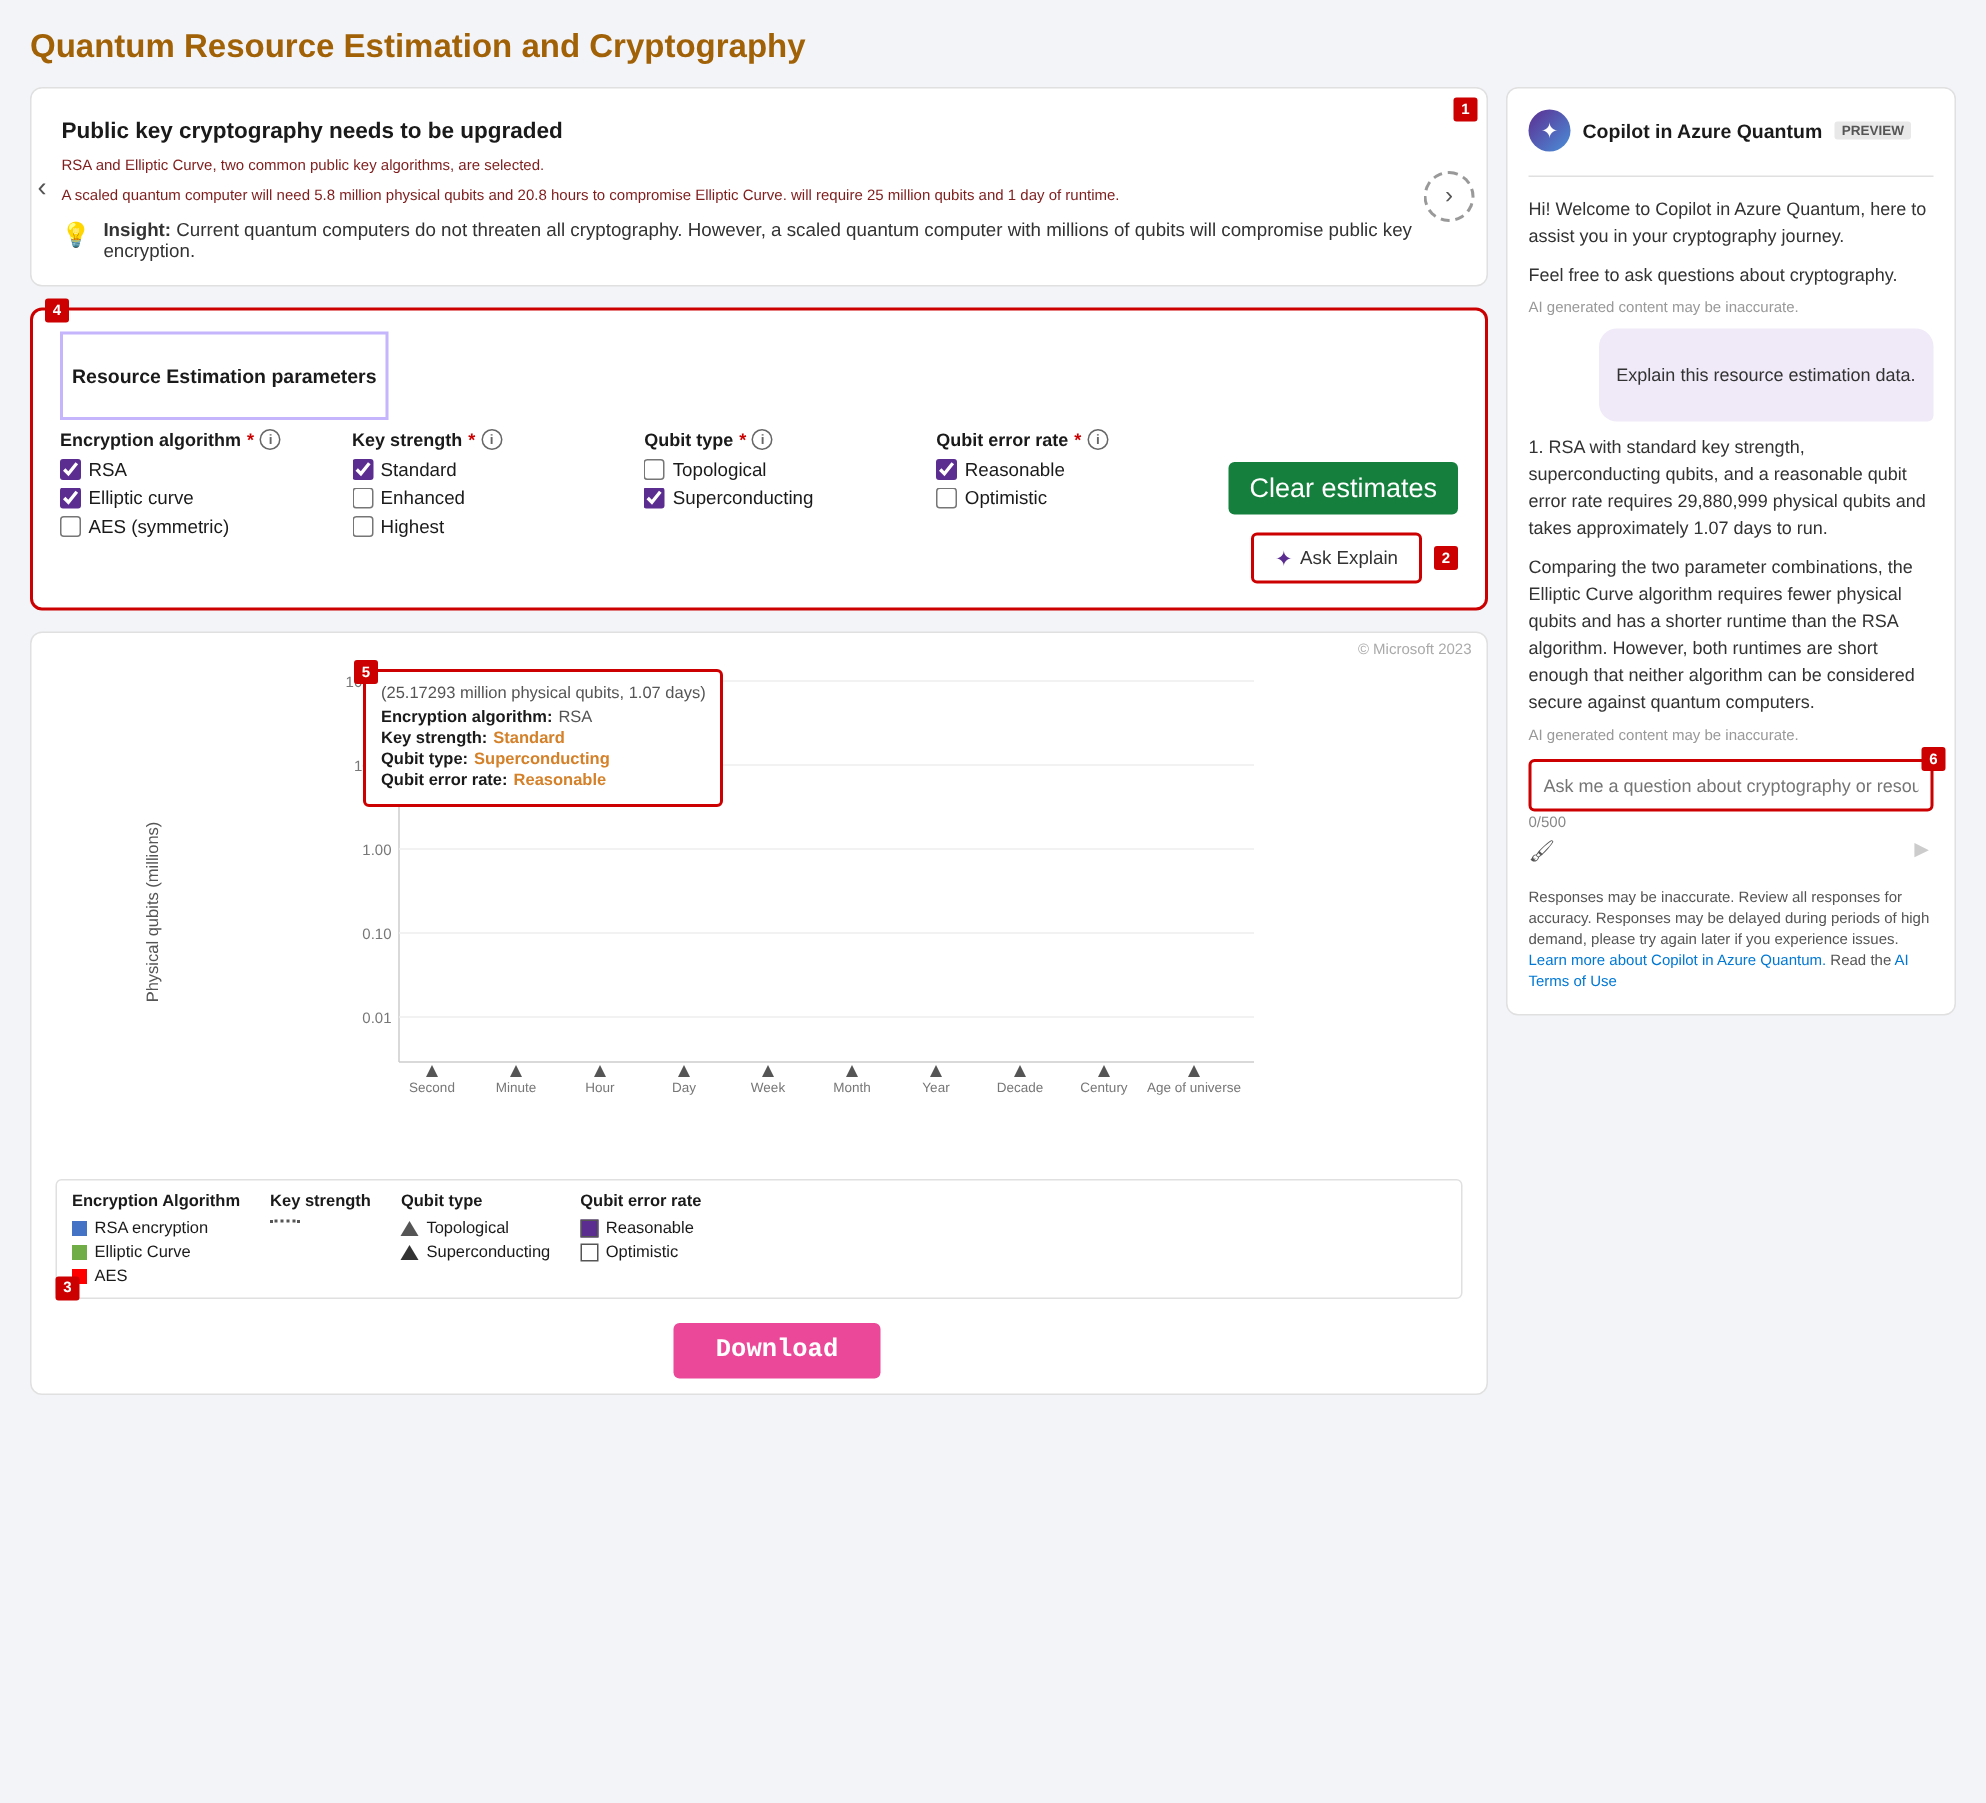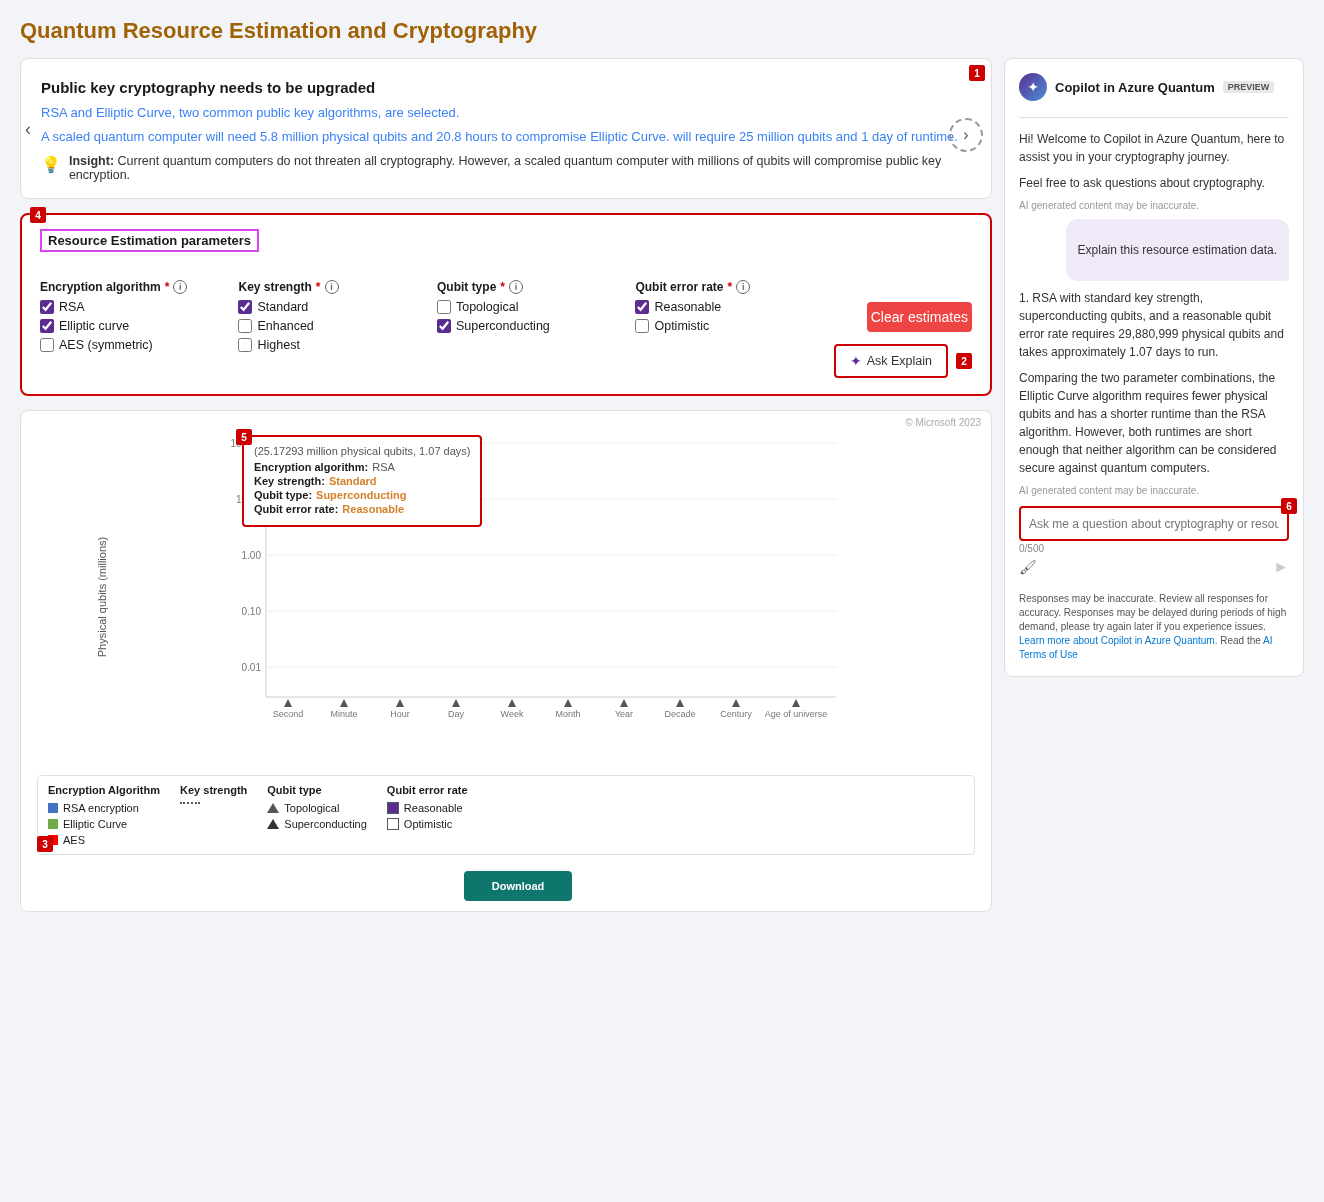--- a/index.html
+++ b/index.html
@@ -50,22 +50,22 @@
       padding: 20px 20px 16px 20px;
       border: 1px solid #e0e0e0;
       position: relative;
     }
     .info-card-title {
       font-size: 15px;
       font-weight: 700;
       margin-bottom: 8px;
     }
     .info-card-text {
-      font-size: 13px;
-      color: #3b82f6;
+      font-size: 10px;
+      color: #7f1d1d;
       margin-bottom: 6px;
       line-height: 1.4;
     }
     .info-card-insight {
       display: flex;
       align-items: flex-start;
       gap: 8px;
       margin-top: 8px;
       font-size: 12.5px;
       color: #333;
@@ -137,24 +137,24 @@
       width: 16px;
       height: 16px;
       border-radius: 2px;
       display: flex;
       align-items: center;
       justify-content: center;
     }
     .params-title {
       font-size: 13px;
       font-weight: 700;
-      margin-bottom: 28px;
-      border: 2px solid #d946ef;
+      margin-bottom: 6px;
+      border: 2px solid #c4b5fd;
       display: inline-block;
-      padding: 2px 6px;
+      padding: 20px 6px;
     }
     .params-grid {
       display: grid;
       grid-template-columns: 1fr 1fr 1fr 1fr auto;
       gap: 8px;
       align-items: start;
     }
     .param-col-header {
       font-size: 12px;
       font-weight: 600;
@@ -182,26 +182,26 @@
       gap: 5px;
       margin-bottom: 5px;
       font-size: 12.5px;
     }
     .checkbox-item input[type=checkbox] {
       accent-color: #5c2d91;
       width: 14px;
       height: 14px;
     }
     .btn-clear {
-      background: #ef4444;
+      background: #15803d;
       color: white;
       border: none;
       border-radius: 4px;
-      padding: 7px 4px;
-      font-size: 14px;
+      padding: 7px 14px;
+      font-size: 18px;
       cursor: pointer;
       white-space: nowrap;
       margin-bottom: 6px;
     }
     .btn-copilot {
       background: white;
       color: #333;
       border: 1px solid #999;
       border-radius: 4px;
       padding: 7px 14px;
@@ -329,30 +329,31 @@
       font-size: 10px;
       font-weight: bold;
       width: 16px;
       height: 16px;
       border-radius: 2px;
       display: flex;
       align-items: center;
       justify-content: center;
     }
     .btn-download {
-      background: #0f766e;
+      background: #ec4899;
       color: white;
       border: none;
       border-radius: 4px;
       padding: 9px 28px;
-      font-size: 11px;
+      font-size: 17px;
       font-weight: 600;
       cursor: pointer;
       display: block;
       margin: 8px auto 0 auto;
+      font-family: Liberation Mono, monospace;
     }
 
     
     .copilot-header {
       display: flex;
       align-items: center;
       gap: 8px;
       margin-bottom: 4px;
     }
     .copilot-icon {

